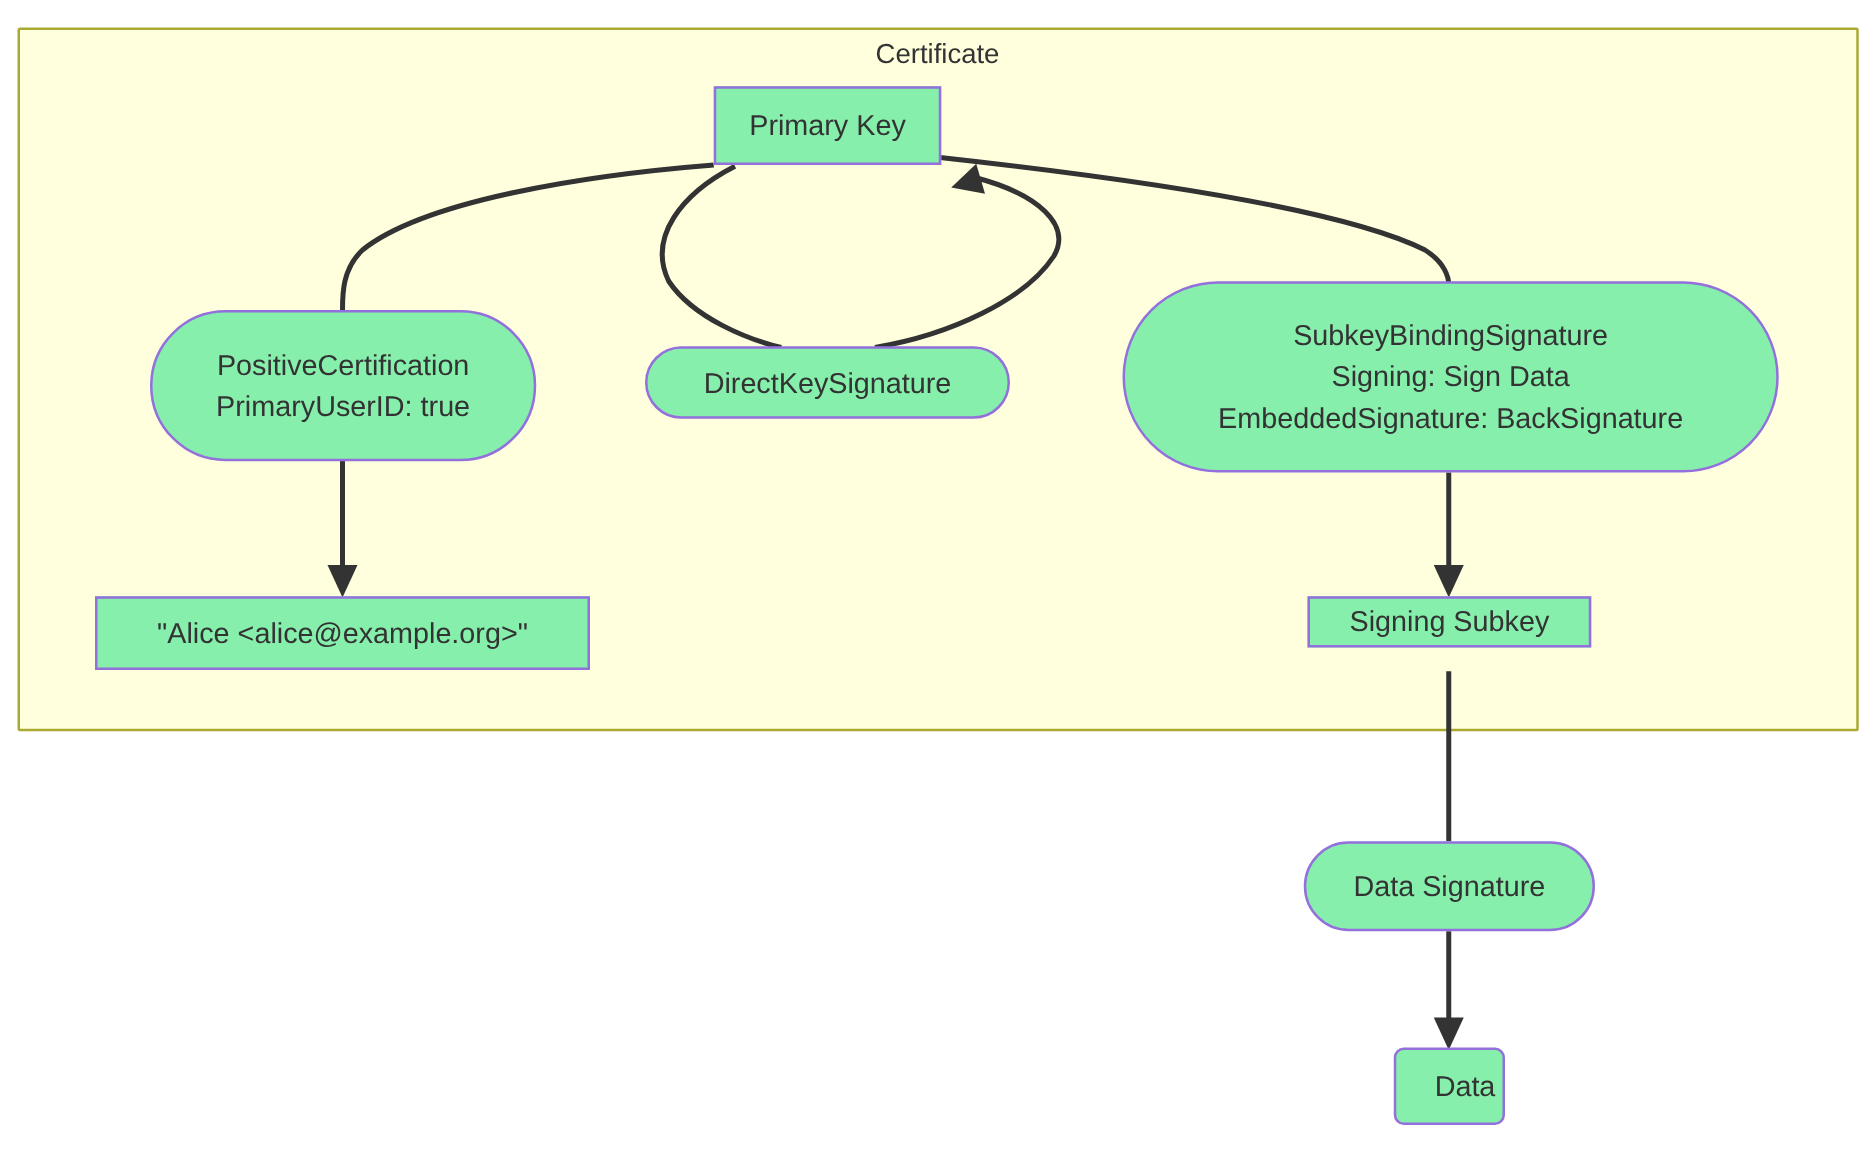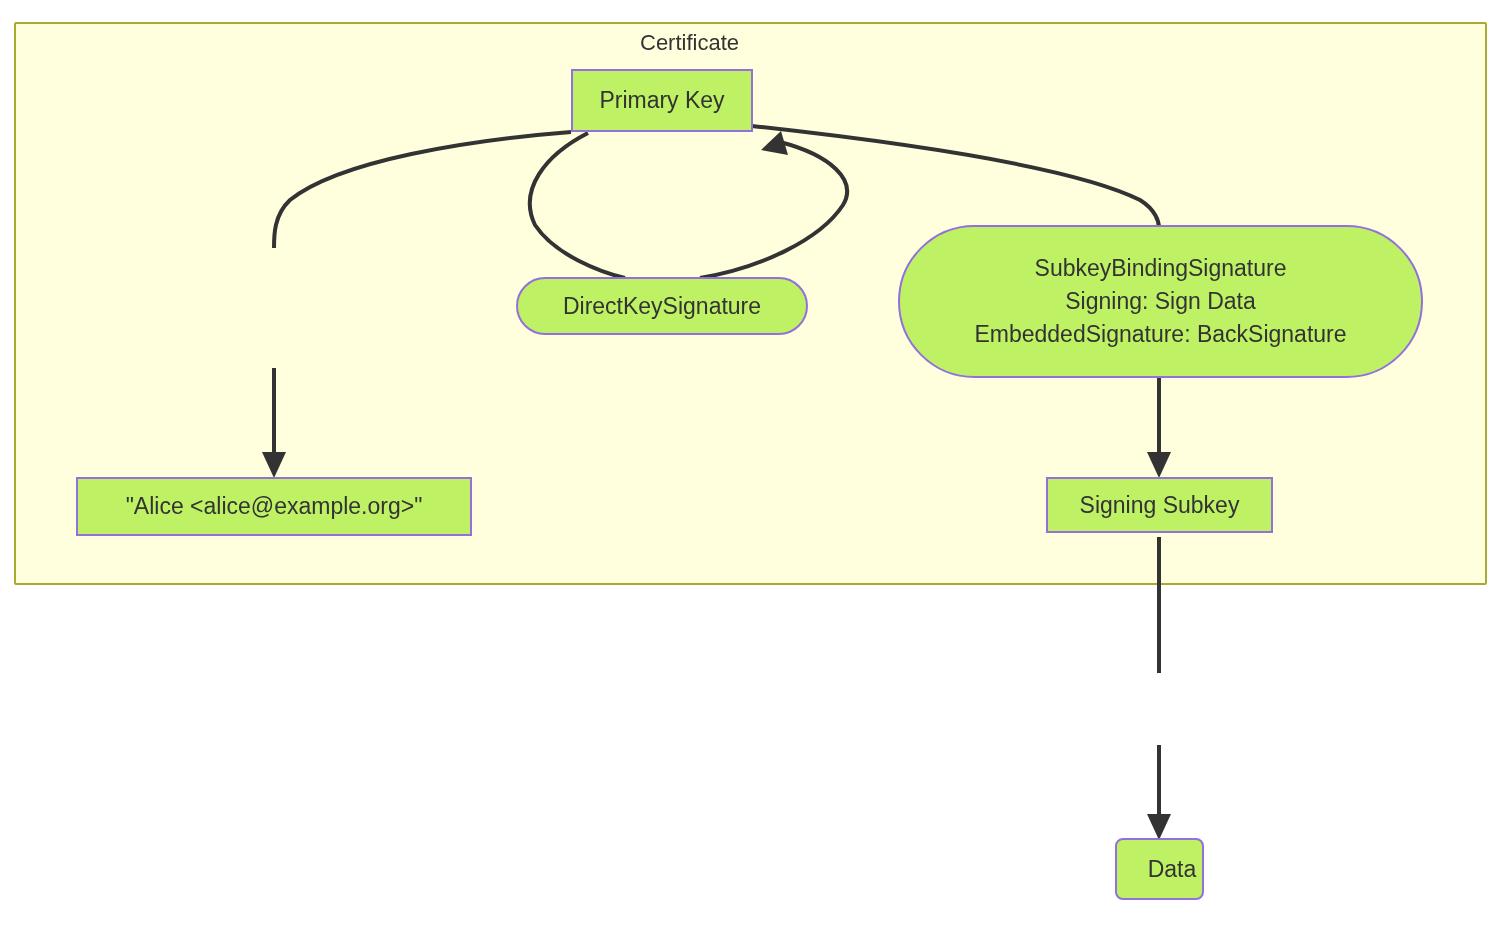--- a/index.html
+++ b/index.html
@@ -23,20 +23,21 @@
   
   .cluster {
     position: absolute;
     box-sizing: border-box;
     background: #ffffde;
     border: 2px solid #aaaa33;
     border-radius: 2px;
   }
   .cluster-label {
     position: absolute;
+    text-align: center;
     color: #333333;
     font-size: 22px;
     line-height: 26px;
     white-space: nowrap;
     font-family: "Liberation Sans", sans-serif;
   }
   
   #edges-layer {
     position: absolute;
     left: 0;
@@ -52,21 +53,21 @@
     stroke-linecap: butt;
   }
   .arrow-head {
     fill: #333333;
     stroke: none;
   }
   
   .node {
     position: absolute;
     box-sizing: border-box;
-    background: #bef264;
+    background: #86efac;
     border: 2px solid #9370DB;
     display: flex;
     align-items: center;
     justify-content: center;
     text-align: center;
     color: #333333;
     font-size: 23px;
     line-height: 33px;
     font-family: "Liberation Sans", sans-serif;
     white-space: pre;
@@ -121,37 +122,44 @@
     <g>
       <path class="edge-path" d="M 1159,745 L 1159,818"></path>
       <polygon class="arrow-head" points="1159,840 1147,814 1171,814"></polygon>
     </g>
   </svg>
 
   <div class="node rect" style="left:571px; top:69px; width:182px; height:63px;">
     <span class="node-label">Primary Key</span>
   </div>
 
+  <div class="node stadium" style="left:120px; top:248px; width:309px; height:121px;">
+    <span class="node-label">PositiveCertification
+PrimaryUserID: true</span>
+  </div>
 
   <div class="node stadium" style="left:516px; top:277px; width:292px; height:58px;">
     <span class="node-label">DirectKeySignature</span>
   </div>
 
   <div class="node stadium" style="left:898px; top:225px; width:525px; height:153px;">
     <span class="node-label">SubkeyBindingSignature
 Signing: Sign Data
 EmbeddedSignature: BackSignature</span>
   </div>
 
   <div class="node rect" style="left:76px; top:477px; width:396px; height:59px;">
     <span class="node-label">"Alice &lt;alice@example.org&gt;"</span>
   </div>
 
-  <div class="node rect" style="left:1046px; top:477px; width:227px; height:56px;">
+  <div class="node rect" style="left:1046px; top:477px; width:227px; height:41px;">
     <span class="node-label">Signing Subkey</span>
   </div>
 
+  <div class="node stadium" style="left:1043px; top:673px; width:233px; height:72px;">
+    <span class="node-label">Data Signature</span>
+  </div>
 
   <div class="node roundrect" style="left:1115px; top:838px; width:89px; height:62px;">
     <span class="node-label">Data</span>
   </div>
 
 </div>
 
 </body></html>

